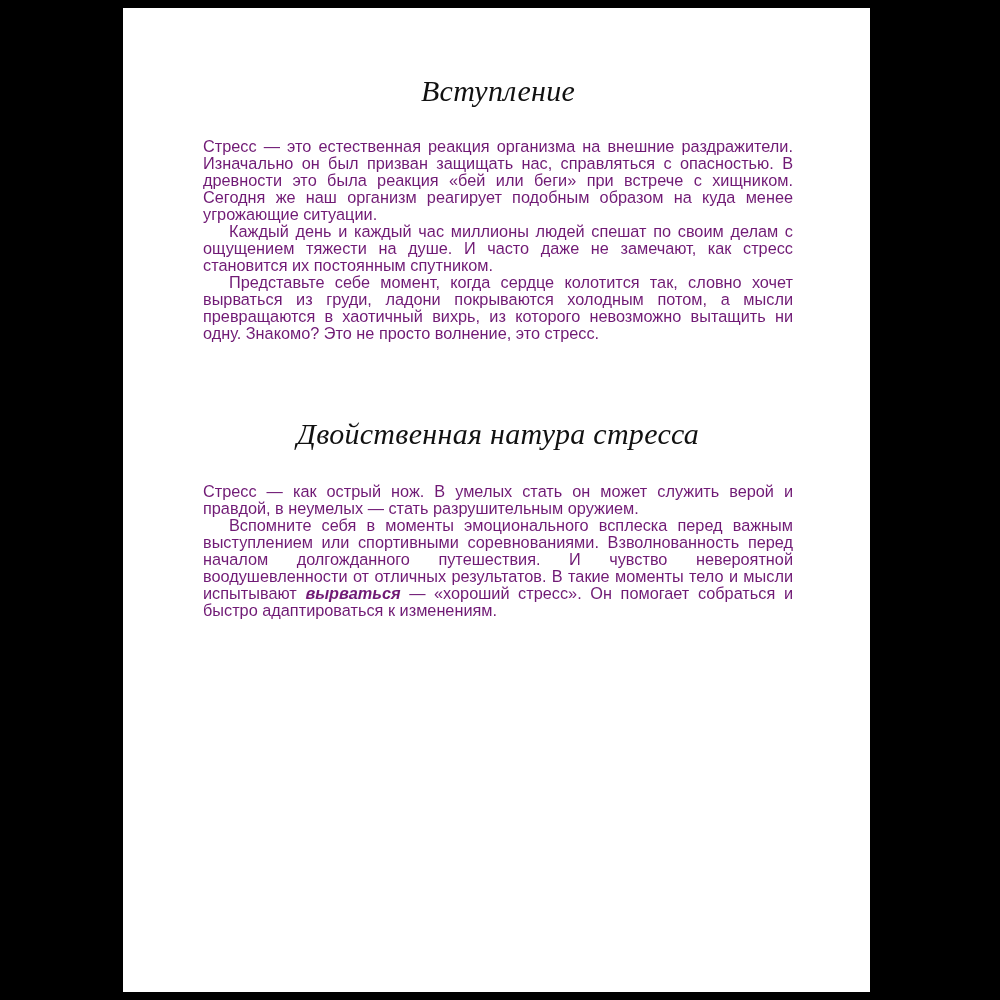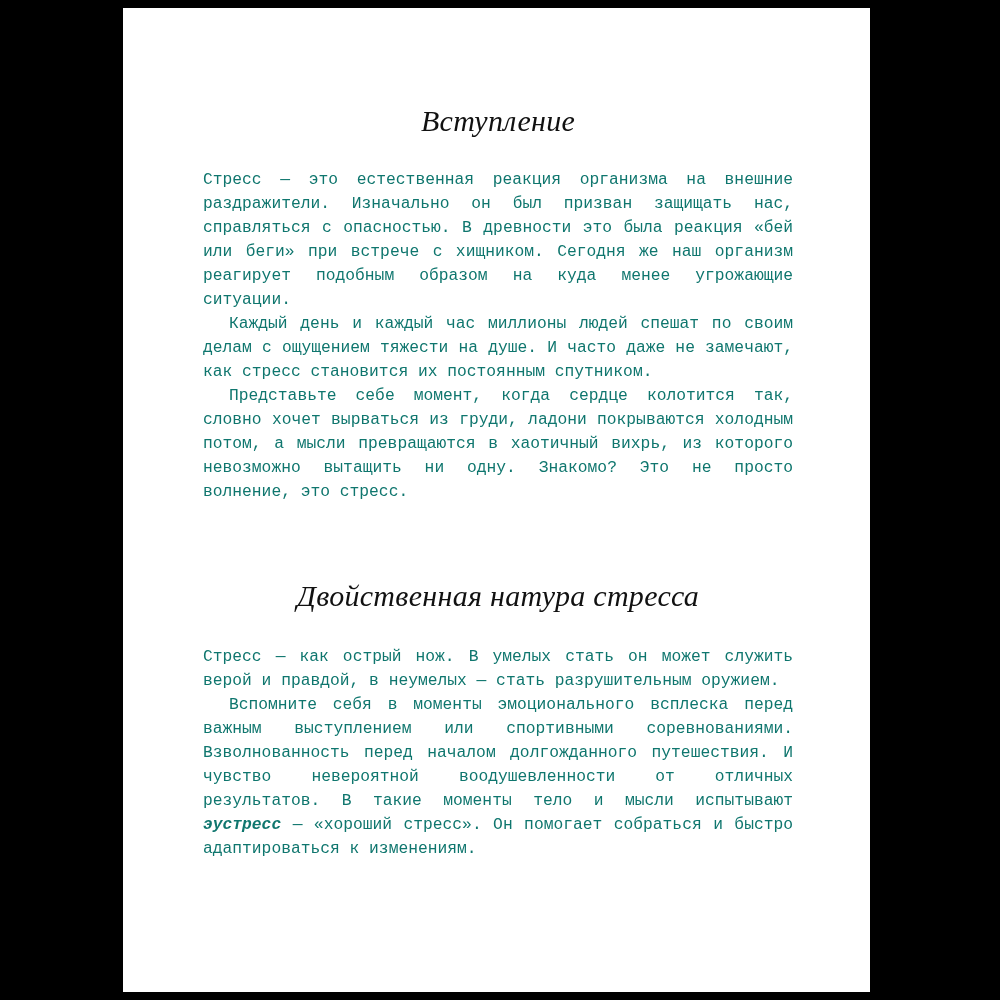--- a/index.html
+++ b/index.html
@@ -33,28 +33,28 @@
   .chapter-title {
     font-family: "Liberation Serif", serif;
     font-style: italic;
     font-size: 30px;
     color: #111111;
     text-align: center;
     margin: 0;
     font-weight: 400;
     letter-spacing: 0.3px;
   }
-  #intro-title { padding-top: 96px; font-style: italic; }
+  #intro-title { padding-top: 66px; font-style: italic; }
   #section2-title { padding-top: 75px; font-size: 30px; }
   .body-block {
     margin-top: 30px;
-    font-family: Liberation Mono, monospace;
+    font-family: Liberation Sans, sans-serif;
     font-size: 16.3px;
-    line-height: 24px;
-    color: #0f766e;
+    line-height: 17px;
+    color: #701a75;
     text-align: justify;
     text-justify: inter-word;
   }
   .body-block p {
     margin: 0;
   }
   .body-block p.indent {
     text-indent: 26px;
   }
   .body-block b {
@@ -79,18 +79,18 @@
         <p class="indent">Каждый день и каждый час миллионы людей спешат по своим делам с ощущением тяжести на душе. И часто даже не замечают, как стресс становится их постоянным спутником.</p>
         <p class="indent">Представьте себе момент, когда сердце колотится так, словно хочет вырваться из груди, ладони покрываются холодным потом, а мысли превращаются в хаотичный вихрь, из которого невозможно вытащить ни одну. Знакомо? Это не просто волнение, это стресс.</p>
       </div>
     </div>
 
     <div class="section2">
       <h1 class="chapter-title" id="section2-title">Двойственная натура стресса</h1>
 
       <div class="body-block">
         <p>Стресс — как острый нож. В умелых стать он может служить верой и правдой, в неумелых — стать разрушительным оружием.</p>
-        <p class="indent">Вспомните себя в моменты эмоционального всплеска перед важным выступлением или спортивными соревнованиями. Взволнованность перед началом долгожданного путешествия. И чувство невероятной воодушевленности от отличных результатов. В такие моменты тело и мысли испытывают <b>эустресс</b> — «хороший стресс». Он помогает собраться и быстро адаптироваться к изменениям.</p>
+        <p class="indent">Вспомните себя в моменты эмоционального всплеска перед важным выступлением или спортивными соревнованиями. Взволнованность перед началом долгожданного путешествия. И чувство невероятной воодушевленности от отличных результатов. В такие моменты тело и мысли испытывают <b>вырваться</b> — «хороший стресс». Он помогает собраться и быстро адаптироваться к изменениям.</p>
       </div>
     </div>
 
   </div>
 </div>
 
 </body></html>

